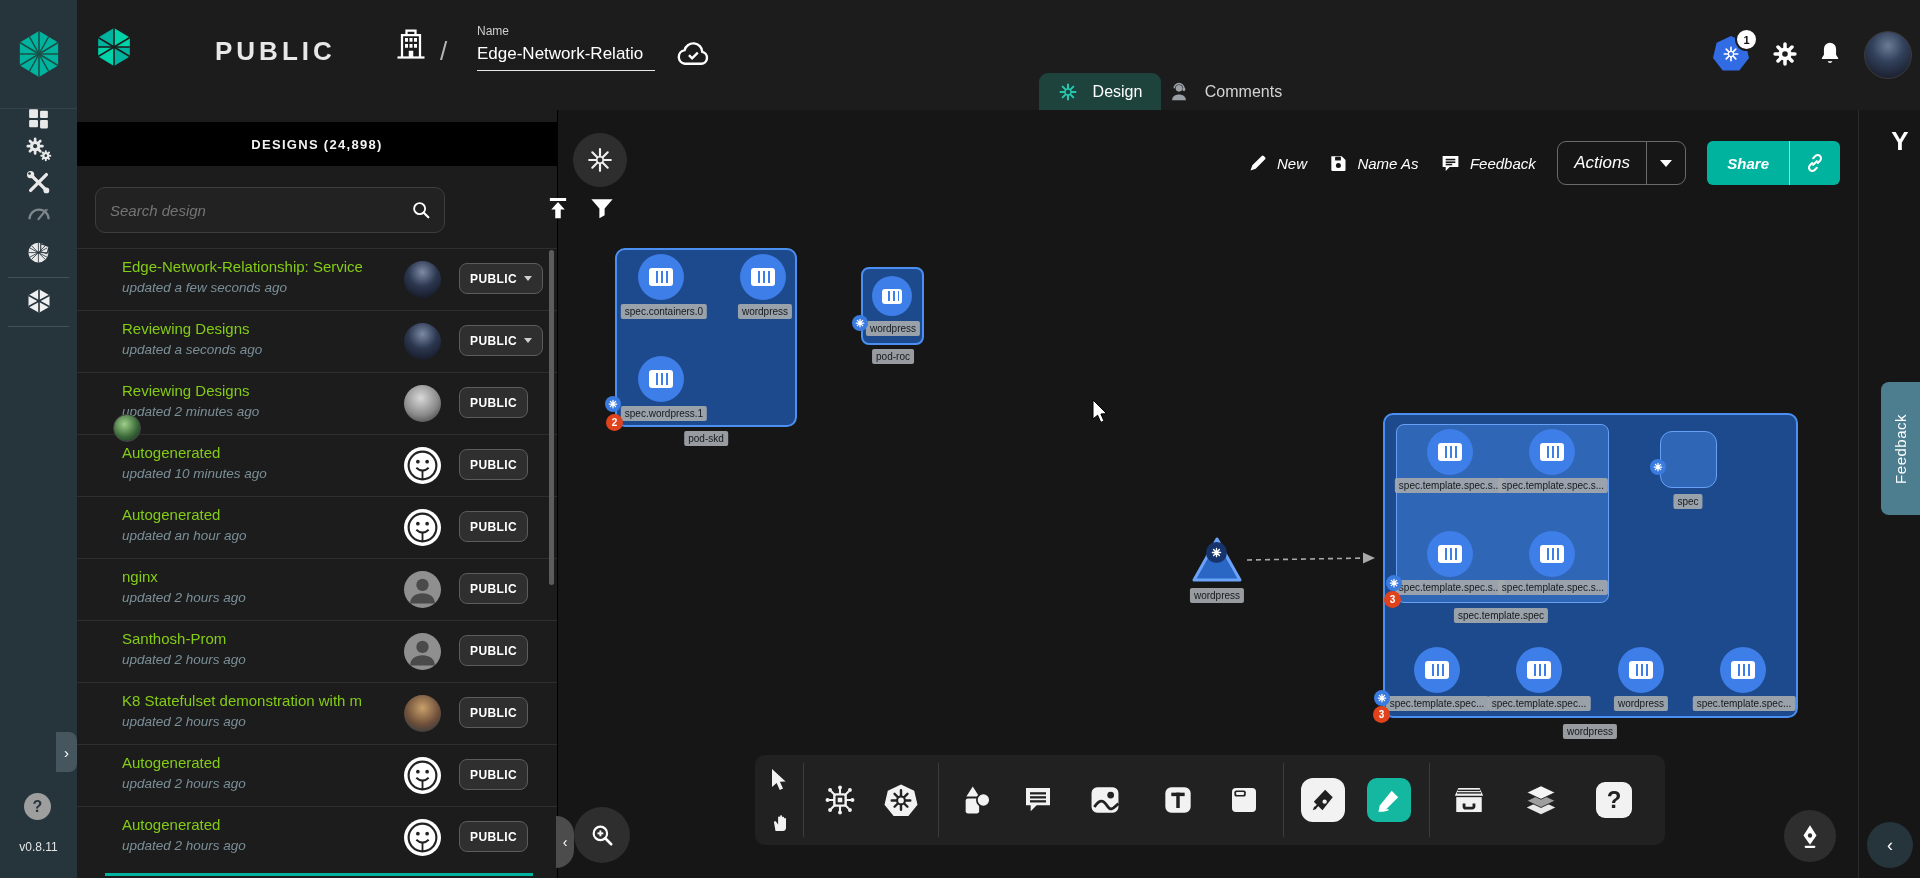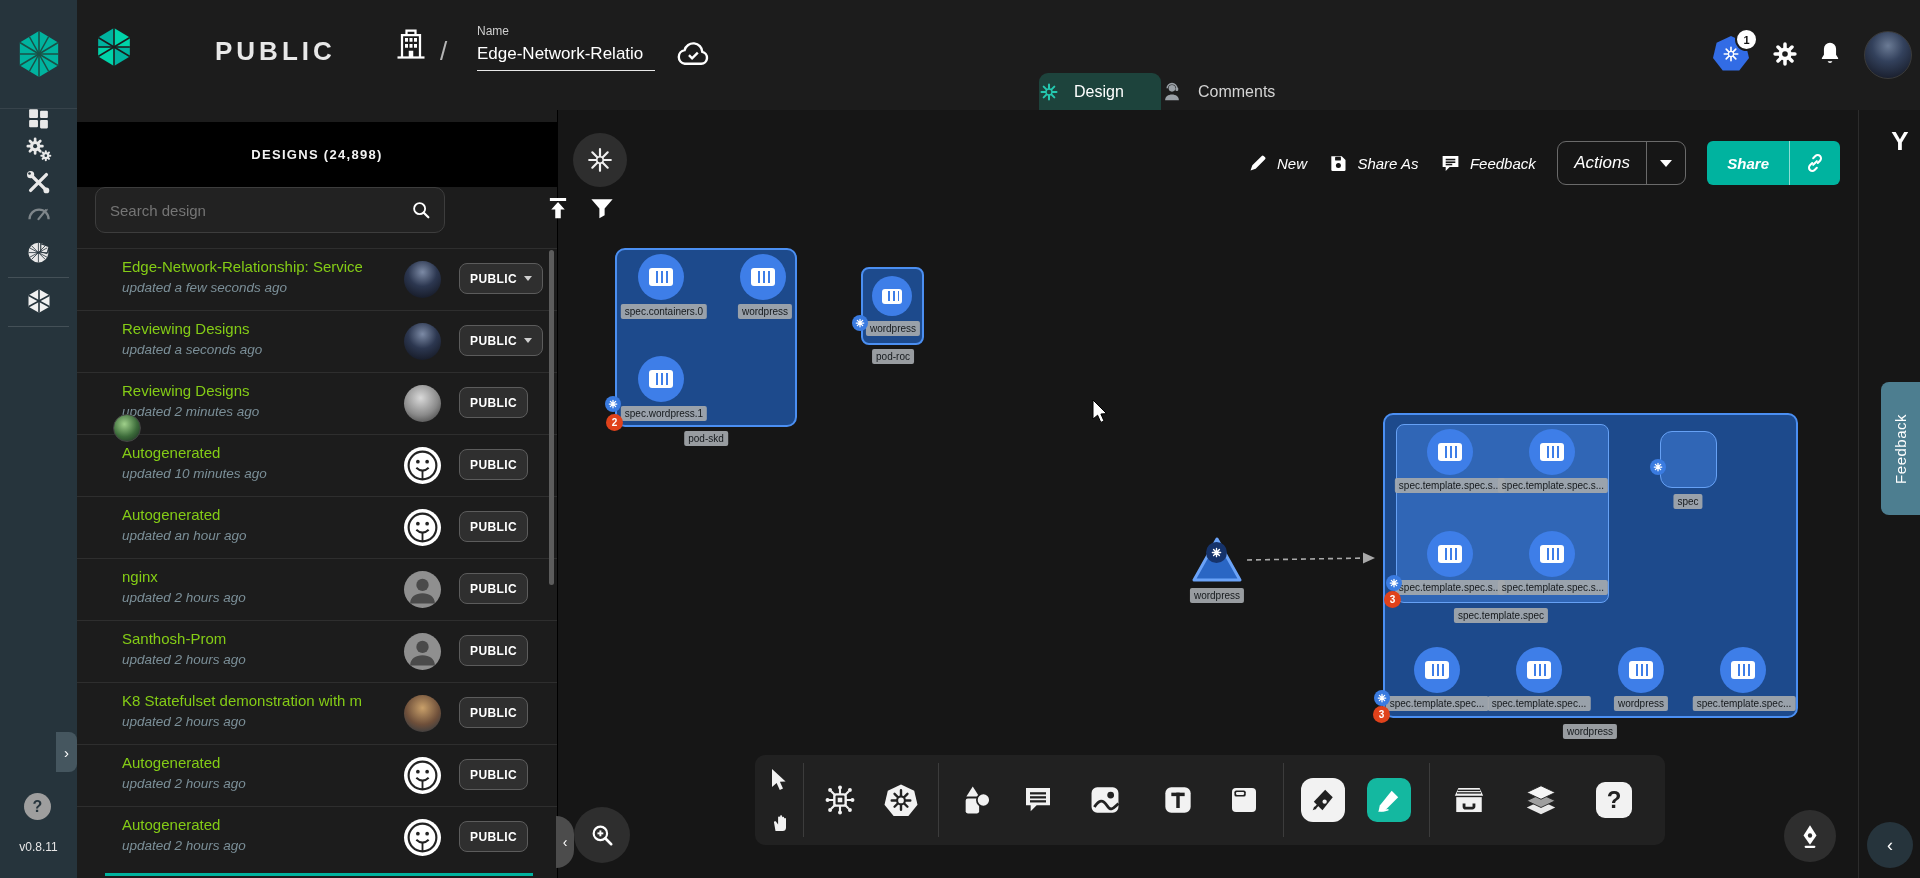--- a/index.html
+++ b/index.html
@@ -21,29 +21,29 @@
   .header{left:77px;top:0;width:1843px;height:110px;background:#1c1c1c;border-bottom:1px solid rgba(255,255,255,.05);}
   .kanvas-word{left:138px;top:36px;font-size:26px;font-weight:bold;letter-spacing:4px;color:#e8e8e8;}
   .hdr-slash{left:363px;top:36px;font-size:26px;color:#b5b5b5;font-weight:300;}
   .name-label{left:400px;top:24px;font-size:12px;color:#cfcfcf;}
   .name-value{left:400px;top:44px;width:178px;font-size:17px;color:#fff;background:transparent;border:none;border-bottom:1px solid #e8e8e8;padding:0 0 6px 0;font-family:"Liberation Sans",sans-serif;}
   .count-badge{left:1658px;top:28px;width:19px;height:19px;border-radius:50%;background:#fff;color:#111;font-size:11px;font-weight:bold;display:flex;align-items:center;justify-content:center;border:2px solid #1c1c1c;}
   .heptagon{clip-path:polygon(50% 0,90% 19%,100% 61%,73% 96%,27% 96%,0 61%,10% 19%);background:#326CE5;display:flex;align-items:center;justify-content:center;}
   .avatar-hdr{left:1787px;top:31px;width:46px;height:46px;border-radius:50%;background:radial-gradient(circle at 50% 30%,#6b7b95 0%,#33415c 40%,#10121c 100%);border:1px solid #3a3a3a;cursor:pointer;}
 
   
-  .tab{top:73px;height:37px;display:flex;align-items:center;gap:15px;border-radius:9px 9px 0 0;cursor:pointer;font-size:16px;}
+  .tab{top:73px;height:37px;display:flex;align-items:center;justify-content:center;gap:15px;border-radius:9px 9px 0 0;cursor:pointer;font-size:16px;}
   .tab-design{left:962px;width:122px;background:#1d433c;color:#fff;}
   .tab-operate{left:1084px;width:128px;color:#d4d4d4;}
 
   
   .panel{left:77px;top:110px;width:480px;height:768px;background:#1c1c1c;border-right:1px solid #000;z-index:20;}
-  .panel-title{left:0;top:12px;width:480px;height:65px;background:#000;display:flex;align-items:center;justify-content:center;font-size:13px;font-weight:bold;letter-spacing:1.3px;color:#f2f2f2;}
+  .panel-title{left:0;top:12px;width:480px;height:44px;background:#000;display:flex;align-items:center;justify-content:center;font-size:13px;font-weight:bold;letter-spacing:1.3px;color:#f2f2f2;}
   .searchbox{left:18px;top:77px;width:348px;height:44px;border:1px solid #3d3d3d;border-radius:10px;background:#222;display:flex;align-items:center;}
-  .searchbox input{flex:1;background:transparent;border:none;outline:none;color:#ddd;font-size:15px;padding:0 8px 0 14px;font-family:"Liberation Sans",sans-serif;}
+  .searchbox input{flex:1;background:transparent;border:none;outline:none;color:#ddd;font-size:15px;padding:0 8px 0 14px;font-family:"Liberation Sans",sans-serif;font-style:italic;}
   .icon-btn{display:flex;align-items:center;justify-content:center;cursor:pointer;}
   .dlist{left:0;top:138px;width:480px;height:630px;overflow:hidden;}
   .ditem{position:relative;width:480px;height:62px;border-top:1px solid #2e2e2e;cursor:pointer;box-sizing:border-box;}
   .di-title{position:absolute;left:45px;top:9px;width:240px;font-size:15px;color:#84cc16;white-space:nowrap;overflow:hidden;}
   .di-updated{position:absolute;left:45px;top:31px;font-size:13.5px;font-style:italic;color:#7b8f98;}
   .avatar{position:absolute;left:327px;top:12px;width:37px;height:37px;border-radius:50%;overflow:hidden;}
   .av-knight{background:radial-gradient(circle at 50% 30%,#7c8aa5 0%,#2c3750 45%,#0e1018 100%);}
   .av-mask{background:radial-gradient(circle at 45% 35%,#d9d9d9 0%,#8a8a8a 55%,#2e2e2e 100%);}
   .av-photo{background:radial-gradient(circle at 50% 35%,#c9a06a 0%,#6e4f3a 55%,#1d3242 100%);}
   .av-smiley{background:#fff;}
@@ -478,21 +478,21 @@
       <path d="M3 21l2.2-6.2L16.5 3.5a1.6 1.6 0 0 1 2.3 0l1.7 1.7a1.6 1.6 0 0 1 0 2.3L9.2 18.8z" fill="#fff"></path>
     </svg>
     <span>New</span>
   </div>
   <div class="action-item">
     <svg width="20" height="20" viewBox="0 0 24 24">
       <path d="M4 4h12.5L21 8.5V20a1.5 1.5 0 0 1-1.5 1.5h-14A1.5 1.5 0 0 1 4 20z" fill="#fff"></path>
       <rect x="8.5" y="4.5" width="7" height="4.5" rx="1" fill="#161616"></rect>
       <circle cx="12.5" cy="15" r="3" fill="#161616"></circle>
     </svg>
-    <span>Share As</span>
+    <span>Name As</span>
   </div>
   <div class="action-item">
     <svg width="21" height="21" viewBox="0 0 24 24">
       <path d="M3 3.5h18v12.5h-10l-4.5 4.5v-4.5H3z" fill="#fff"></path>
       <g stroke="#161616" stroke-width="1.8">
           <line x1="6.5" y1="7.5" x2="17.5" y2="7.5"></line>
           <line x1="6.5" y1="10.5" x2="17.5" y2="10.5"></line>
           <line x1="6.5" y1="13.2" x2="14" y2="13.2"></line>
         </g>
     </svg>

